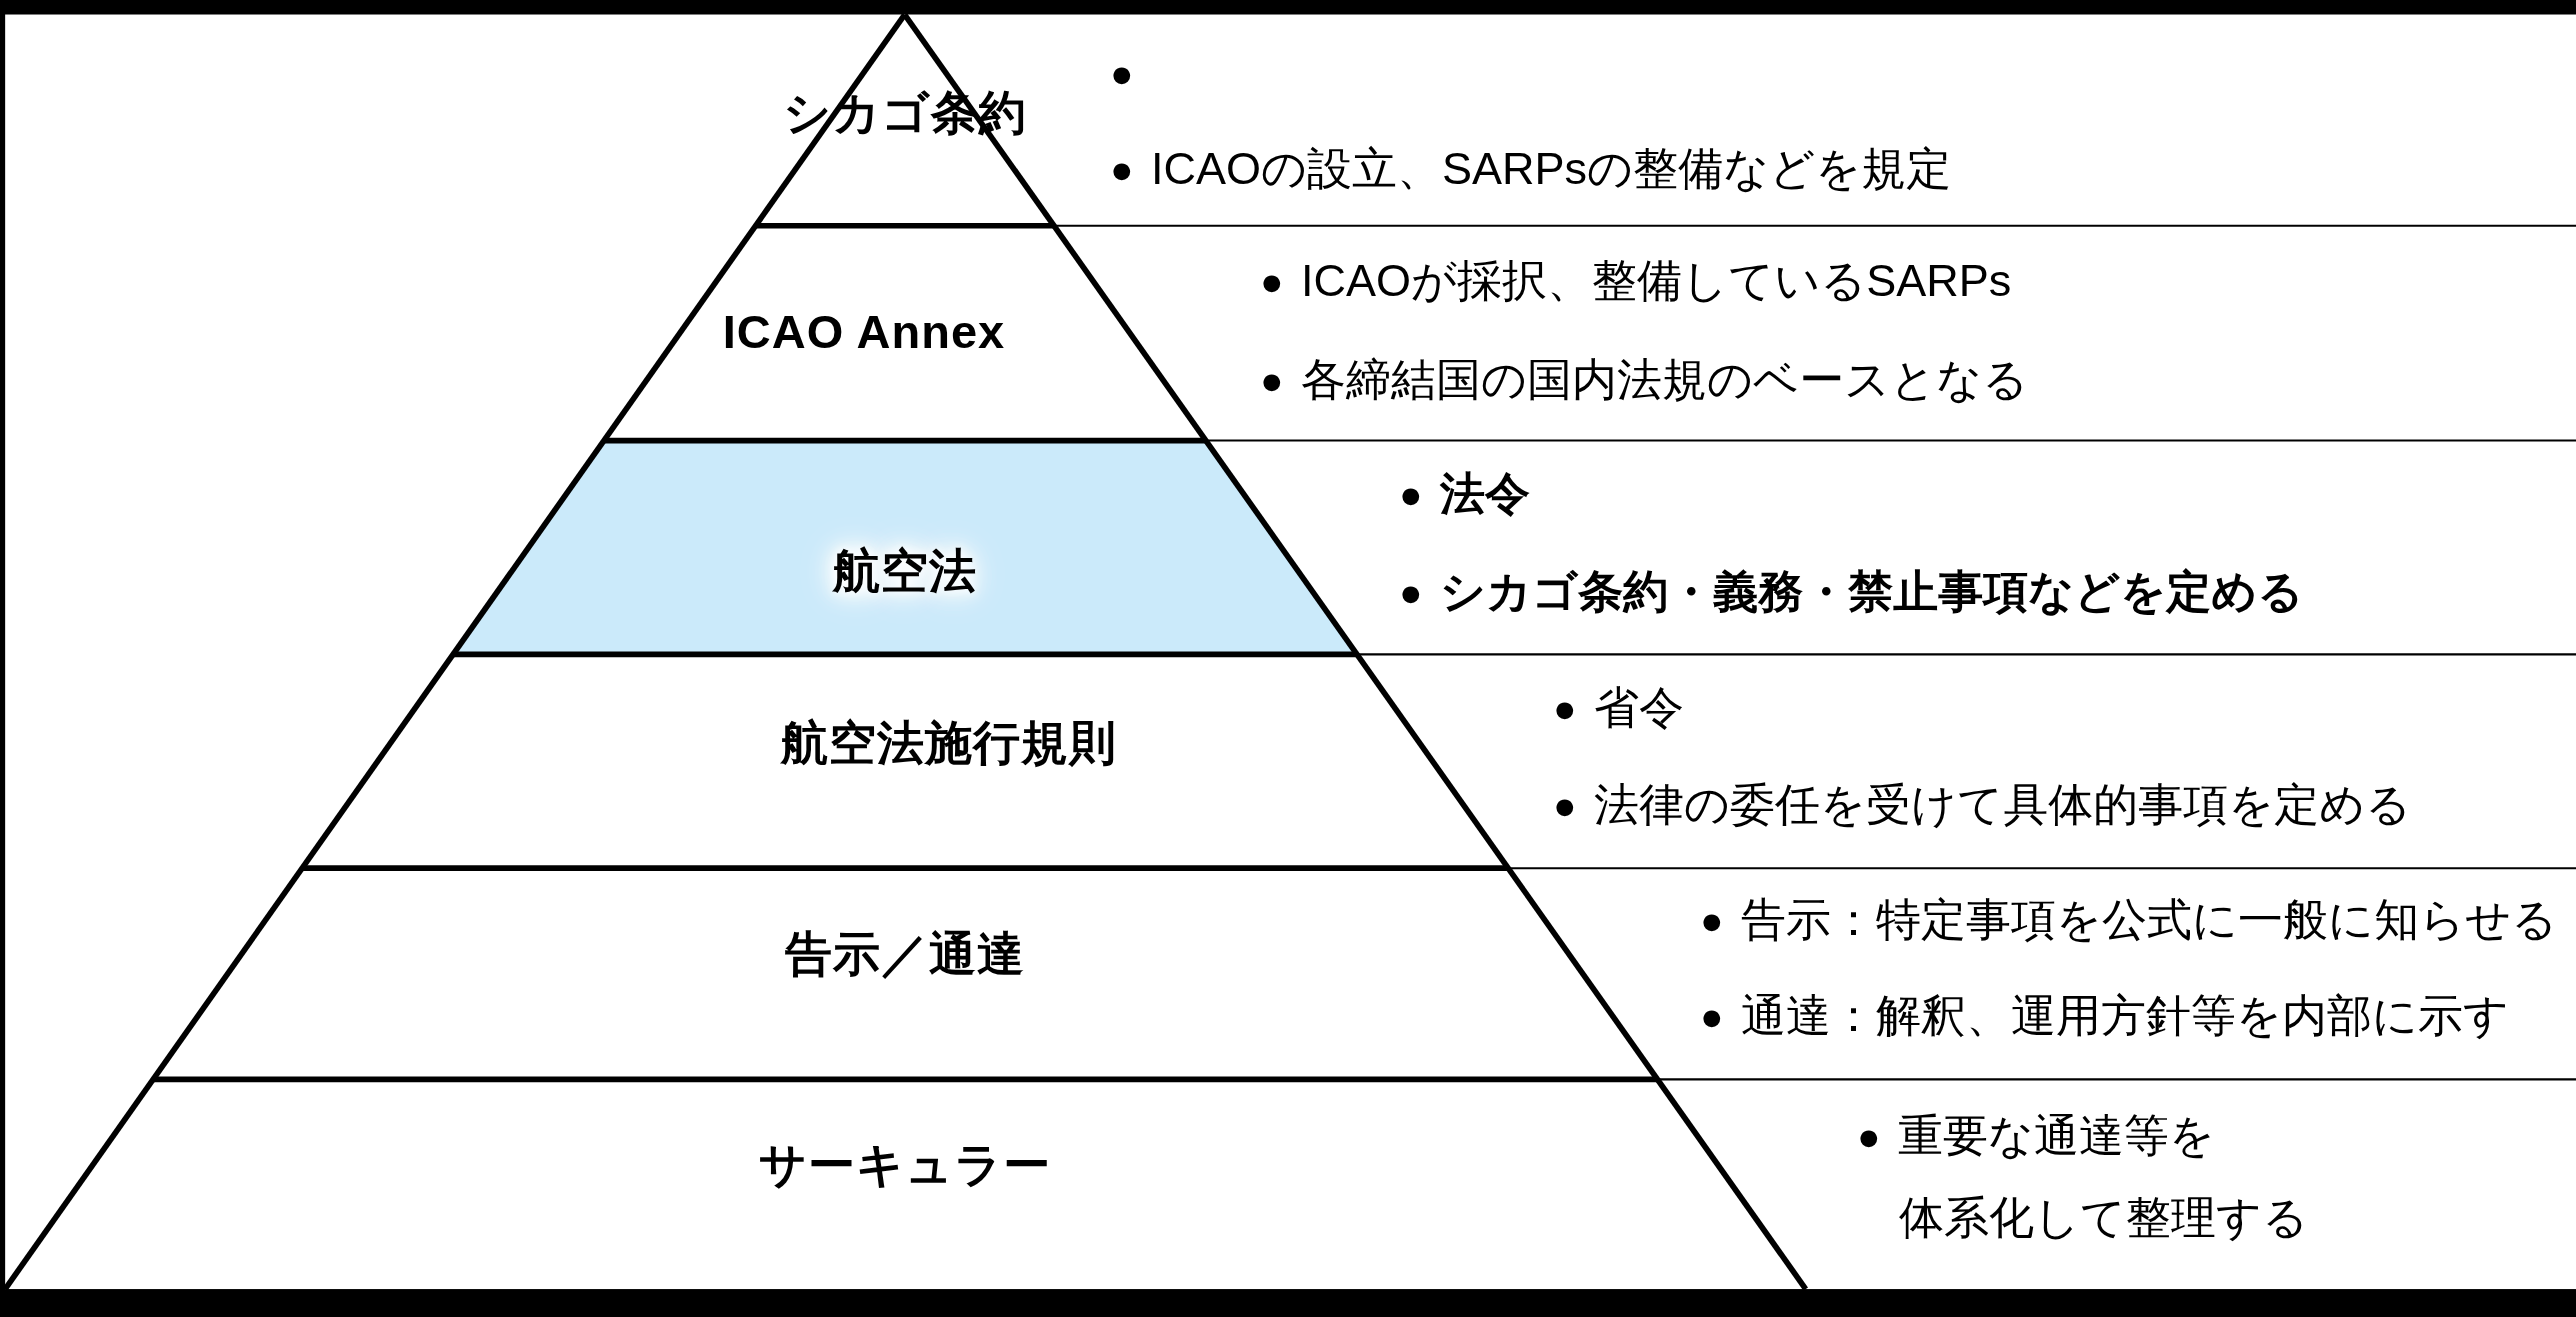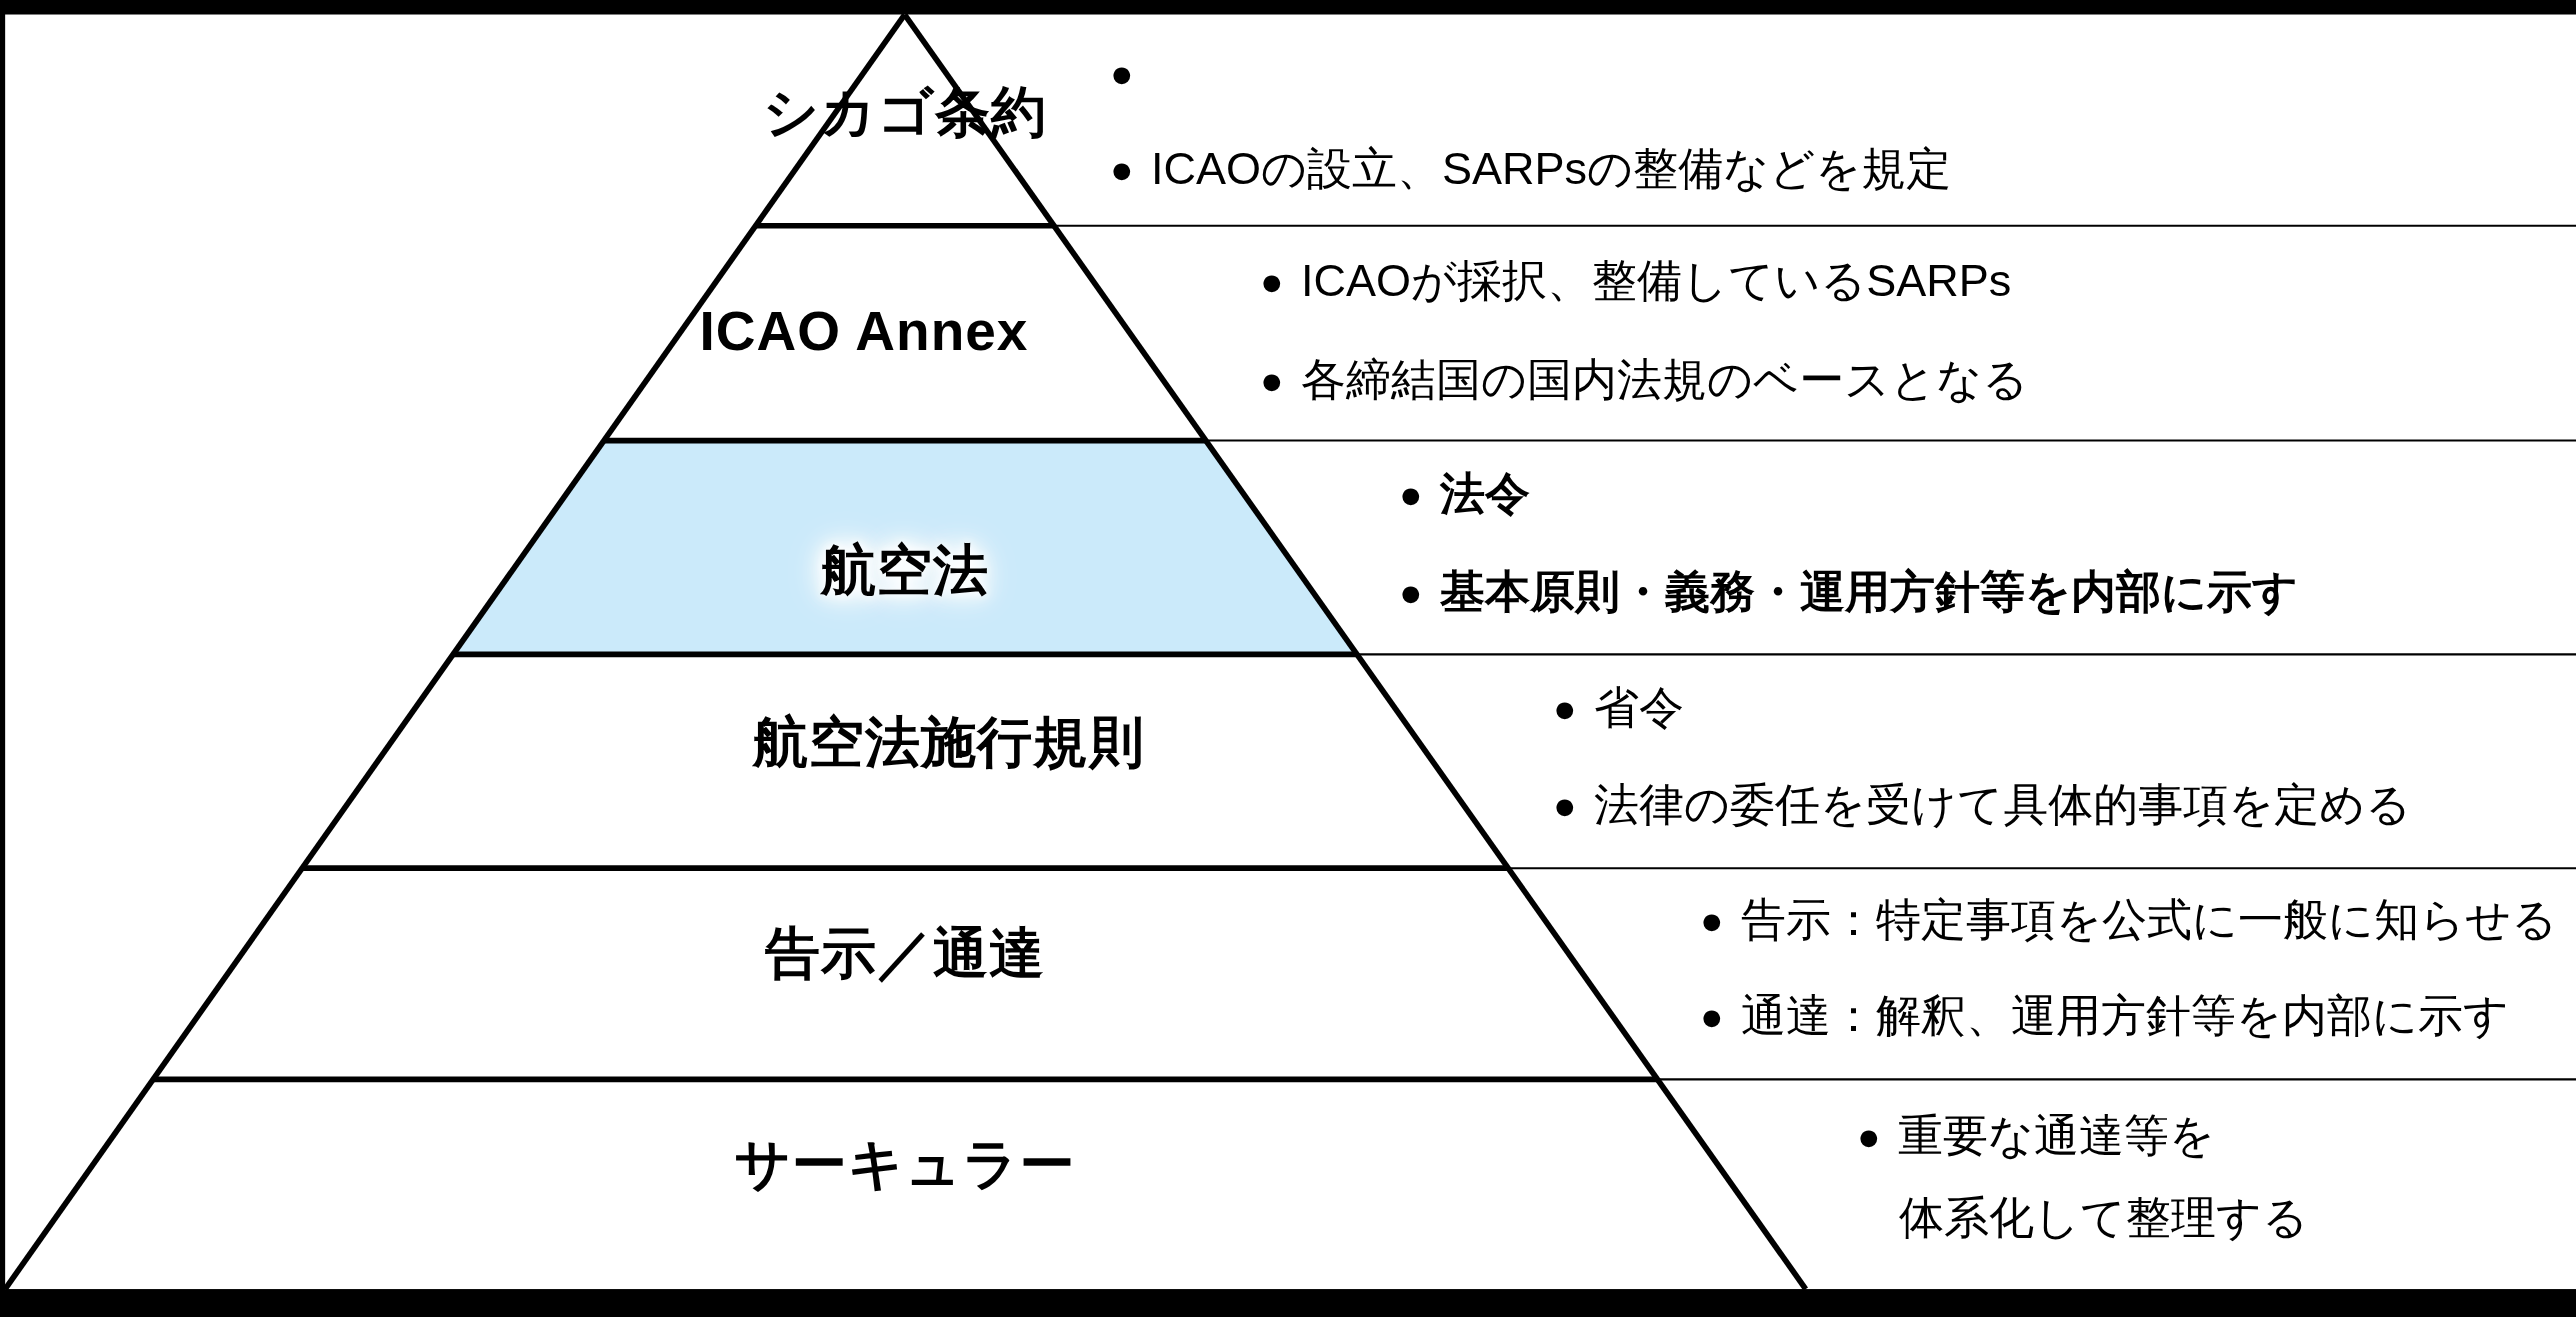--- a/index.html
+++ b/index.html
@@ -20,21 +20,21 @@
     position: absolute;
     left: 0;
     top: 0;
     width: 2648px;
     height: 1318px;
     display: block;
   }
   .level-label {
     position: absolute;
     transform: translate(-50%, -50%);
-    font-size: 55px;
+    font-size: 47px;
     font-weight: 700;
     color: #000;
     white-space: nowrap;
     letter-spacing: 1px;
   }
   .level-label.glow {
     text-shadow:
       0 0 9.3px #ffffff, 0 0 15.5px #ffffff, 0 0 23px #ffffff,
       0 0 31px #ffffff, 0 0 41px #ffffff;
   }
@@ -116,21 +116,21 @@
     <span class="dot">●</span>
     <span>各締結国の国内法規のベースとなる</span>
   </div>
 
   <div class="bullet-row bold" style="left:1399px; top:494px;">
     <span class="dot">●</span>
     <span>法令</span>
   </div>
   <div class="bullet-row bold" style="left:1399px; top:592px;">
     <span class="dot">●</span>
-    <span>基本原則・義務・運用方針等を内部に示す</span>
+    <span>シカゴ条約・義務・禁止事項などを定める</span>
   </div>
 
   <div class="bullet-row" style="left:1553px; top:708px;">
     <span class="dot">●</span>
     <span>省令</span>
   </div>
   <div class="bullet-row" style="left:1553px; top:805px;">
     <span class="dot">●</span>
     <span>法律の委任を受けて具体的事項を定める</span>
   </div>

